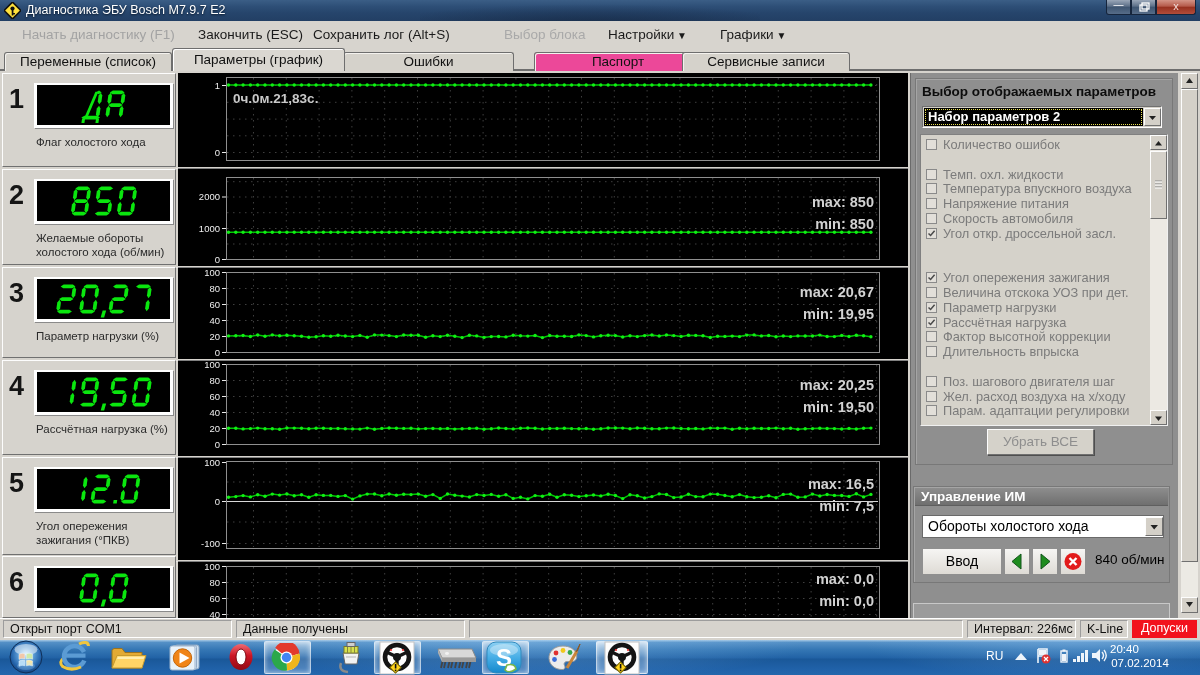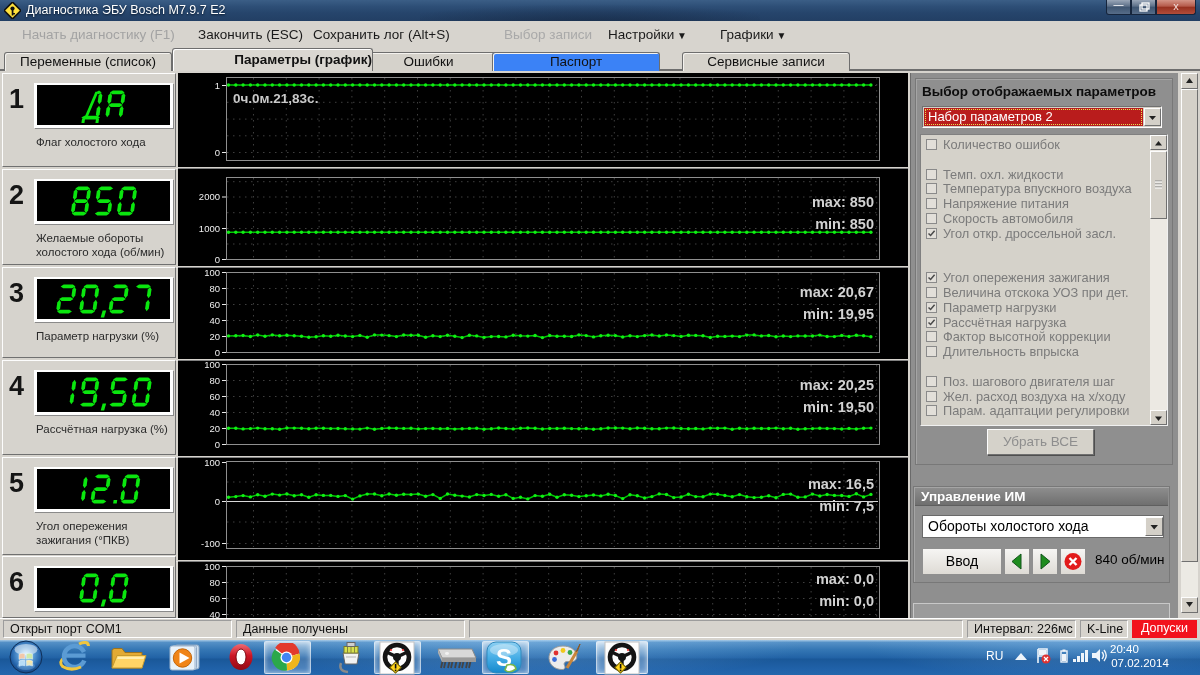--- a/index.html
+++ b/index.html
@@ -23,29 +23,29 @@
           <rect x="8" y="4" width="7" height="6" fill="none" stroke="#fff" stroke-width="1.3"></rect>
           <rect x="10" y="2" width="7" height="6" fill="none" stroke="#fff" stroke-width="1.3"></rect>
         </svg></div>
       <div class="abs" style="left:50px;top:0;width:40px;height:15px;background:linear-gradient(180deg,#d49487,#b55a4a 45%,#96301f 50%,#b34d3a);border:1px solid #16253c;border-top:none;border-radius:0 0 3px 0;color:#f2dcd8;font-size:11px;text-align:center;line-height:12px">x</div>
     </div>
   </div>
 <div class="abs" style="left:0;top:21px;width:1200px;height:26px;background:#d7d4ce"></div>
 <div class="abs" style="left:22px;top:27px;font-size:13.5px;color:#a3a3a3">Начать диагностику (F1)</div>
 <div class="abs" style="left:198px;top:27px;font-size:13.5px;color:#1a1a1a">Закончить (ESC)</div>
 <div class="abs" style="left:313px;top:27px;font-size:13.5px;color:#1a1a1a">Сохранить лог (Alt+S)</div>
-<div class="abs" style="left:504px;top:27px;font-size:13.5px;color:#a9a9a9">Выбор записи</div>
+<div class="abs" style="left:504px;top:27px;font-size:13.5px;color:#a9a9a9">Выбор блока</div>
 <div class="abs" style="left:608px;top:27px;font-size:13.5px;color:#1a1a1a">Настройки<span style="font-size:10px"> ▼</span></div>
 <div class="abs" style="left:720px;top:27px;font-size:13.5px;color:#1a1a1a">Графики<span style="font-size:10px"> ▼</span></div>
 <div class="abs" style="left:0;top:47px;width:1200px;height:26px;background:#d7d4ce"></div>
 <div class="abs" style="left:0;top:69px;width:1200px;height:2px;background:#6e6e6e"></div>
 <div class="abs" style="left:4px;top:52px;width:168px;height:19px;background:#d5d2cb;border:1px solid #6e6e6e;border-bottom:none;border-radius:3px 3px 0 0;box-shadow:inset 1px 1px 0 #f4f2ee;text-align:center;font-size:13.5px;color:#111;line-height:18px">Переменные (список)</div>
-<div class="abs" style="left:172px;top:48px;width:201px;height:23px;background:#dad7d1;border:1px solid #6e6e6e;border-bottom:none;border-radius:3px 3px 0 0;box-shadow:inset 1px 1px 0 #fff;text-align:right;font-size:13.5px;font-weight:bold;color:#111;line-height:22px;z-index:3">Параметры (график)</div>
+<div class="abs" style="left:172px;top:48px;width:173px;height:23px;background:#dad7d1;border:1px solid #6e6e6e;border-bottom:none;border-radius:3px 3px 0 0;box-shadow:inset 1px 1px 0 #fff;text-align:center;font-size:13.5px;font-weight:normal;color:#111;line-height:22px;z-index:3">Параметры (график)</div>
 <div class="abs" style="left:343px;top:52px;width:171px;height:19px;background:#d5d2cb;border:1px solid #6e6e6e;border-bottom:none;border-radius:3px 3px 0 0;box-shadow:inset 1px 1px 0 #f4f2ee;text-align:center;font-size:13.5px;color:#111;line-height:18px">Ошибки</div>
-<div class="abs" style="left:492px;top:52px;width:168px;height:19px;background:#3b82f6;border:1px solid #6e6e6e;border-bottom:none;border-radius:3px 3px 0 0;box-shadow:inset 1px 1px 0 #f4f2ee;text-align:center;font-size:13.5px;color:#111;line-height:18px">Паспорт</div>
+<div class="abs" style="left:534px;top:52px;width:168px;height:19px;background:#ec4899;border:1px solid #6e6e6e;border-bottom:none;border-radius:3px 3px 0 0;box-shadow:inset 1px 1px 0 #f4f2ee;text-align:center;font-size:13.5px;color:#111;line-height:18px">Паспорт</div>
 <div class="abs" style="left:682px;top:52px;width:168px;height:19px;background:#d5d2cb;border:1px solid #6e6e6e;border-bottom:none;border-radius:3px 3px 0 0;box-shadow:inset 1px 1px 0 #f4f2ee;text-align:center;font-size:13.5px;color:#111;line-height:18px">Сервисные записи</div>
 <div class="abs" style="left:0;top:71px;width:1200px;height:547px;background:#d6d3cd"></div>
 <div class="abs raised" style="left:2px;top:73.0px;width:174px;height:94.0px;background:#d6d3cd">
     <div class="abs" style="left:6px;top:10px;width:24px;font-size:27px;font-weight:bold;color:#151515">1</div>
     <div class="abs" style="left:31px;top:9px;width:139px;height:45px;background:#fff;box-shadow:1px 1px 0 #8a8a8a">
       <div class="abs" style="left:3px;top:2px;width:133px;height:40px;background:#000;position:relative">
         <svg width="133" height="40" style="position:absolute;left:0;top:0" fill="#0ae60e">
           <g transform="translate(49.0,5.5) skewX(-8)">
             <polygon points="9.6,1.2 12.6,1.2 5.6,25.8 2.6,25.8"></polygon>
             <polygon points="10.2,1.9 13.0,0.0 13.1,0.0 15.9,1.9 13.1,3.7 13.0,3.7"></polygon>
@@ -943,21 +943,21 @@
   </div>
 <div class="abs" style="left:176px;top:166.5px;width:732px;height:1.5px;background:#d6d3cd;box-shadow:0 1px 0 rgba(255,255,255,.5)"></div>
 <div class="abs" style="left:176px;top:265.5px;width:732px;height:1.5px;background:#d6d3cd;box-shadow:0 1px 0 rgba(255,255,255,.5)"></div>
 <div class="abs" style="left:176px;top:358.5px;width:732px;height:1.5px;background:#d6d3cd;box-shadow:0 1px 0 rgba(255,255,255,.5)"></div>
 <div class="abs" style="left:176px;top:455.5px;width:732px;height:1.5px;background:#d6d3cd;box-shadow:0 1px 0 rgba(255,255,255,.5)"></div>
 <div class="abs" style="left:176px;top:559.5px;width:732px;height:1.5px;background:#d6d3cd;box-shadow:0 1px 0 rgba(255,255,255,.5)"></div>
 <div class="abs" style="left:910px;top:73px;width:268px;height:545px;background:#8f8f8f;border-left:1px solid #6a6a6a"></div>
 <div class="abs" style="left:915px;top:78px;width:258px;height:387px;border:1px solid #787878;box-shadow:inset 1px 1px 0 #a5a5a5"></div>
 <div class="abs" style="left:922px;top:84px;font-size:13.5px;font-weight:bold;color:#0d0d0d">Выбор отображаемых параметров</div>
 <div class="abs sunken" style="left:922px;top:106px;width:240px;height:22px;background:#d4d0c8">
-    <div class="abs" style="left:1px;top:1px;width:219px;height:18px;background:#b91c1c;outline:1px dotted #e8e050;outline-offset:-2px;color:#fff;font-size:13px;font-weight:normal;line-height:18px;padding-left:4px">Набор параметров 2</div>
+    <div class="abs" style="left:1px;top:1px;width:219px;height:18px;background:#000000;outline:1px dotted #e8e050;outline-offset:-2px;color:#fff;font-size:13px;font-weight:bold;line-height:18px;padding-left:4px">Набор параметров 2</div>
     <div class="abs raised" style="left:221px;top:1px;width:17px;height:18px;background:#d4d0c8"><svg width="15" height="16">
         <polygon points="4,7 11,7 7.5,11" fill="#222"></polygon>
       </svg></div>
   </div>
 <div class="abs" style="left:920px;top:134px;width:248px;height:292px;background:#d5d2ca;border:1px solid #808080;border-right-color:#f0f0f0;border-bottom-color:#f0f0f0;overflow:hidden">
     <div class="abs" style="left:5px;top:3.0px;width:240px;height:15px">
       <div class="abs" style="left:0;top:1px;width:11px;height:11px;background:#e2dfd9;border:1px solid #8a8a8a;position:relative"></div>
       <div class="abs" style="left:17px;top:-1px;font-size:12.8px;color:#7b7b7b;white-space:nowrap">Количество ошибок</div>
     </div>
     <div class="abs" style="left:5px;top:32.6px;width:240px;height:15px">

